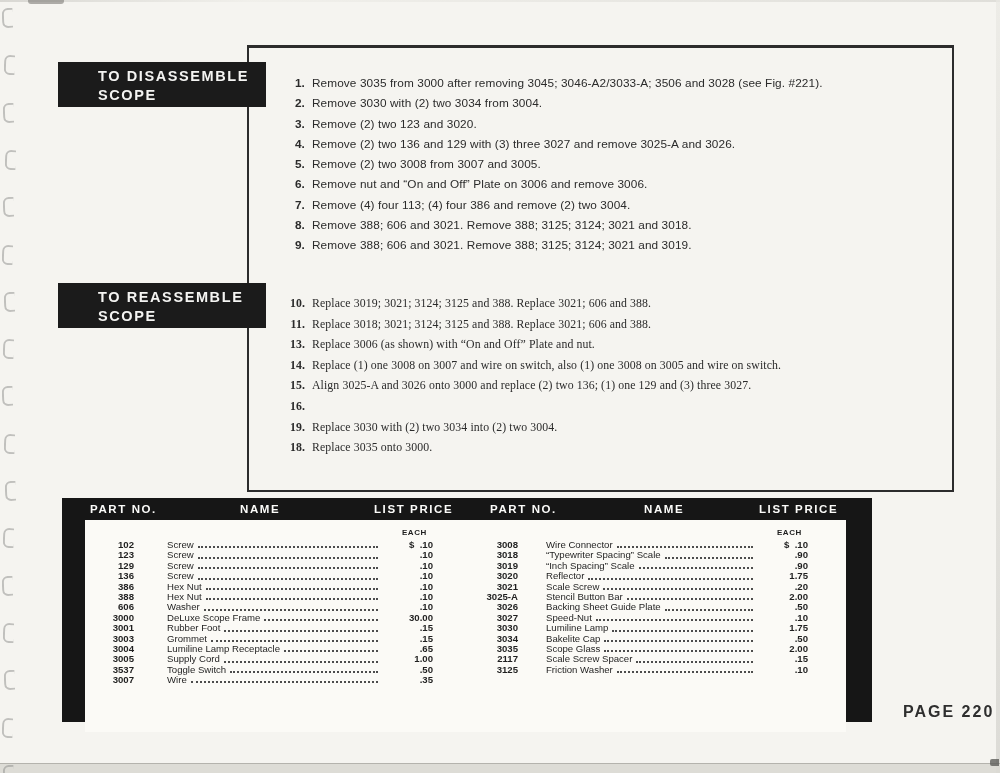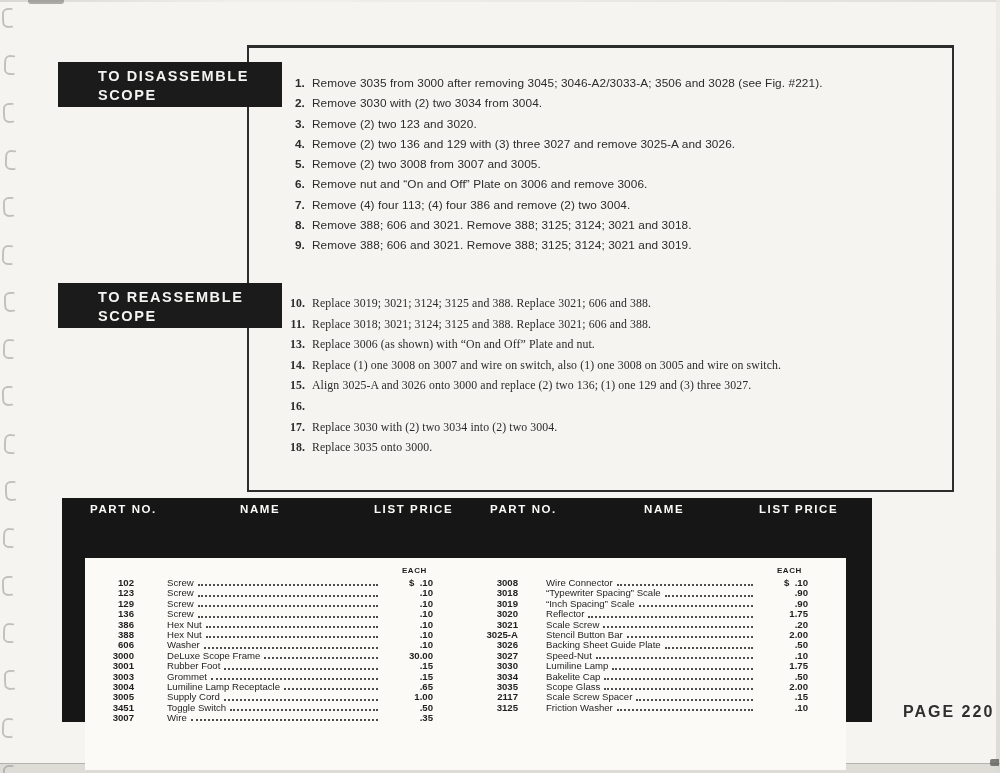--- a/index.html
+++ b/index.html
@@ -23,21 +23,21 @@
   .binding-mark{position:absolute;width:9px;height:16px;
     border:2px solid rgba(140,140,138,.5);border-right:none;
     border-radius:6px 0 0 6px;}
   
   .instruction-box{
     position:absolute;left:247px;top:45px;width:703px;height:442px;
     border:2px solid #2c2c2c;border-top-width:3px;background:transparent;
   }
   
   .section-label{
-    position:absolute;left:58px;width:224px;height:45px;z-index:3;
+    position:absolute;left:58px;width:208px;height:45px;z-index:3;
     background:var(--label-black,#1b1b1b);
     color:#f4f4f2;font-weight:bold;font-size:14.5px;letter-spacing:1.6px;
     line-height:19px;padding:5px 0 0 40px;box-sizing:border-box;
   }
   .label-disassemble{top:62px;}
   .label-reassemble{top:283px;}
   
   .steps{position:absolute;left:279px;width:672px;z-index:2;}
   .steps-1{top:76px;}
   .steps-2{top:296px;}
@@ -50,21 +50,20 @@
     position:absolute;left:62px;top:498px;width:810px;height:224px;
     background:var(--panel-black,#161616);z-index:2;
   }
   .tbl-head{position:absolute;top:5px;color:#fbfbf9;font-weight:bold;
     font-size:11.5px;letter-spacing:1.6px;white-space:nowrap;}
   .h-pn-l{left:28px;} .h-nm-l{left:178px;} .h-lp-l{left:312px;}
   .h-pn-r{left:428px;} .h-nm-r{left:582px;} .h-lp-r{left:697px;}
   .white-panel{
     position:absolute;left:23px;top:22px;width:761px;height:212px;
     background:#fbfaf6;
-    margin-top:38px;
   }
   .parts-col{position:absolute;top:8px;}
   .col-left{left:15px;width:333px;}
   .col-right{left:395px;width:328px;}
   .each-row{height:12px;text-align:right;font-size:8px;font-weight:bold;
     letter-spacing:.6px;color:#1d1d1d;padding-right:6px;box-sizing:border-box;}
   .part-row{display:flex;height:10.4px;font-size:9.6px;line-height:10.4px;
     color:#1f1f1f;align-items:flex-end;white-space:nowrap;}
   .pn{width:34px;text-align:right;font-weight:bold;flex:none;}
   .col-right .pn{width:38px;}
@@ -173,21 +172,21 @@
         <span class="step-text">Replace (1) one 3008 on 3007 and wire on switch, also (1) one 3008 on 3005 and wire on switch.</span>
       </div>
       <div class="step-row">
         <span class="step-num">15.</span>
         <span class="step-text">Align 3025-A and 3026 onto 3000 and replace (2) two 136; (1) one 129 and (3) three 3027.</span>
       </div>
       <div class="step-row">
         <span class="step-num">16.</span>
       </div>
       <div class="step-row">
-        <span class="step-num">17.</span>
+        <span class="step-num">19.</span>
         <span class="step-text">Replace 3030 with (2) two 3034 into (2) two 3004.</span>
       </div>
       <div class="step-row">
         <span class="step-num">18.</span>
         <span class="step-text">Replace 3035 onto 3000.</span>
       </div>
     </div>
 
   <div class="parts-black">
     <span class="tbl-head h-pn-l">PART NO.</span>
@@ -265,21 +264,21 @@
             <span class="leader"></span>
             <span class="pr">.65</span>
           </div>
           <div class="part-row">
             <span class="pn">3005</span>
             <span class="nm">Supply Cord</span>
             <span class="leader"></span>
             <span class="pr">1.00</span>
           </div>
           <div class="part-row">
-            <span class="pn">3451</span>
+            <span class="pn">3537</span>
             <span class="nm">Toggle Switch</span>
             <span class="leader"></span>
             <span class="pr">.50</span>
           </div>
           <div class="part-row">
             <span class="pn">3007</span>
             <span class="nm">Wire</span>
             <span class="leader"></span>
             <span class="pr">.35</span>
           </div>

